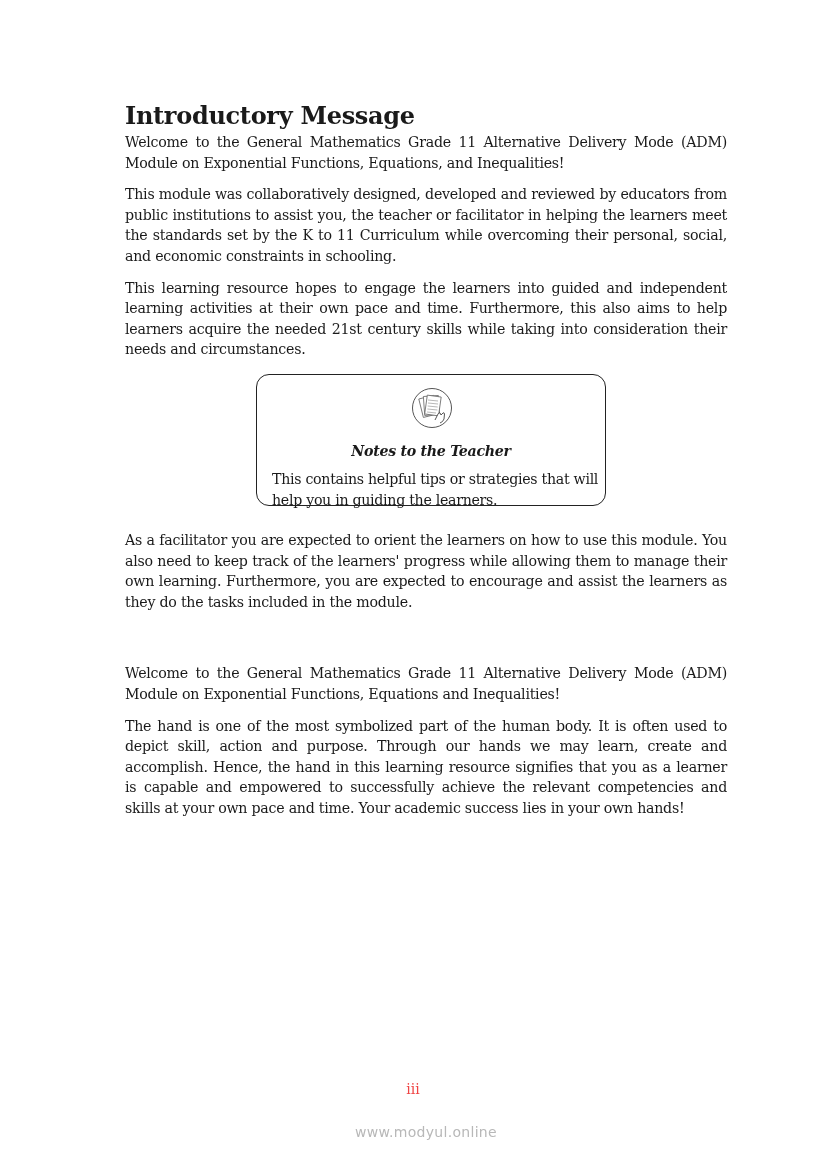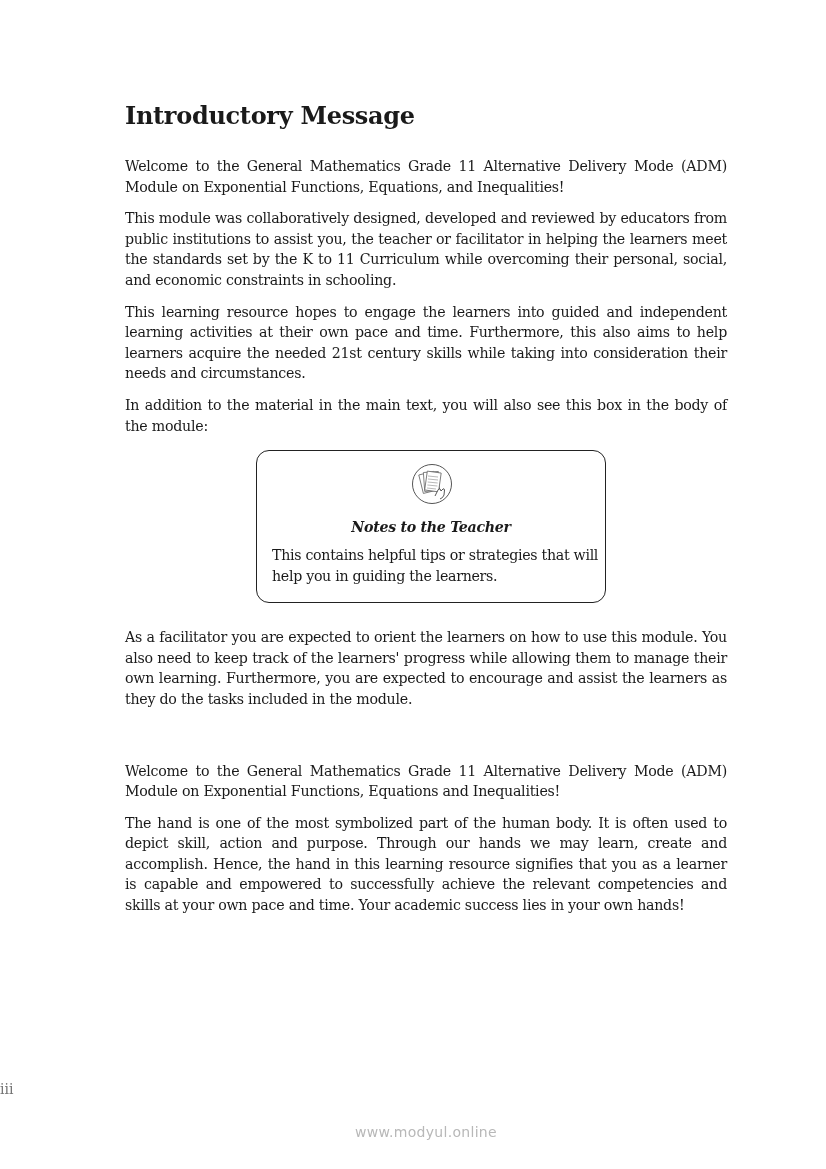--- a/index.html
+++ b/index.html
@@ -4,63 +4,62 @@
 <style>
   html, body { margin: 0; padding: 0; background: #ffffff; }
   body { width: 826px; height: 1169px; position: relative; overflow: hidden; }
   .page {
     position: absolute; left: 125px; top: 100px; width: 602px;
     font-family: "DejaVu Serif", "Liberation Serif", serif;
     color: #1a1a1a;
   }
   .title {
     font-family: "DejaVu Serif", serif; font-weight: bold;
-    font-size: 24px; line-height: 32px; margin: 0 0 24px 0; letter-spacing: -0.3px;
+    font-size: 24px; line-height: 32px; margin: 0 0 0 0; letter-spacing: -0.3px;
   }
   p {
     margin: 0 0 11px 0; font-size: 14.2px; line-height: 20.6px;
     text-align: justify; letter-spacing: -0.25px;
   }
   .lead { margin-bottom: 12px; }
   .box {
-    position: relative; margin: 14px 0 0 131px; width: 350px; height: 153px;
+    position: relative; margin: 14px 0 0 131px; width: 350px; height: 132px;
     border: 1.5px solid #222; border-radius: 13px; box-sizing: border-box;
   }
   .box-icon {
     position: absolute; left: 154px; top: 12px; width: 42px; height: 42px;
   }
   .box-title {
     position: absolute; left: 0; right: 0; top: 68px; text-align: center;
     font-weight: bold; font-style: italic; font-size: 14.2px; letter-spacing: -0.3px;
   }
   .box-text {
     position: absolute; left: 15px; right: 4px; top: 94px;
     font-size: 14.2px; line-height: 20.6px; text-align: left; margin: 0; letter-spacing: -0.3px;
   }
   .after-box { margin-top: 24px; }
   .spacer { height: 40px; }
   .page-number {
-    position: absolute; left: 0; width: 826px; top: 1081px; text-align: left;
-    font-family: "DejaVu Serif", serif; font-size: 14px; color: #737373;
+    position: absolute; left: 0; width: 826px; top: 1081px; text-align: center;
+    font-family: "DejaVu Serif", serif; font-size: 14px; color: #ef4444;
   }
   .watermark {
     position: absolute; left: 0; width: 826px; top: 1124px; text-align: center;
     font-family: "DejaVu Sans", sans-serif; font-size: 14px; color: #b8b8b8; letter-spacing: 0.3px; padding-left: 13px;
   }
 </style>
 </head>
 <body>
 
 <div class="page">
   <h1 class="title">Introductory Message</h1>
 
   <p>Welcome to the General Mathematics Grade 11 Alternative Delivery Mode (ADM) Module on Exponential Functions, Equations, and Inequalities!</p>
   <p>This module was collaboratively designed, developed and reviewed by educators from public institutions to assist you, the teacher or facilitator in helping the learners meet the standards set by the K to 11 Curriculum while overcoming their personal, social, and economic constraints in schooling.</p>
   <p>This learning resource hopes to engage the learners into guided and independent learning activities at their own pace and time. Furthermore, this also aims to help learners acquire the needed 21st century skills while taking into consideration their needs and circumstances.</p>
-  <p style="margin-bottom:0">In addition to the material in the main text, you will also see this box in the body of the module:</p>
 
   <div class="box">
     <span class="box-icon">
       <svg width="42" height="42" viewBox="0 0 42 42">
         <circle cx="21" cy="21" r="19.5" fill="#fff" stroke="#555" stroke-width="1"></circle>
         <g fill="#fff" stroke="#666" stroke-width="0.8">
           <rect x="10" y="10" width="15" height="19" transform="rotate(-14 17 20)"></rect>
           <rect x="13" y="9" width="15" height="19" transform="rotate(-4 20 18)"></rect>
           <rect x="15" y="9" width="14" height="19" transform="rotate(8 22 18)"></rect>
         </g>

